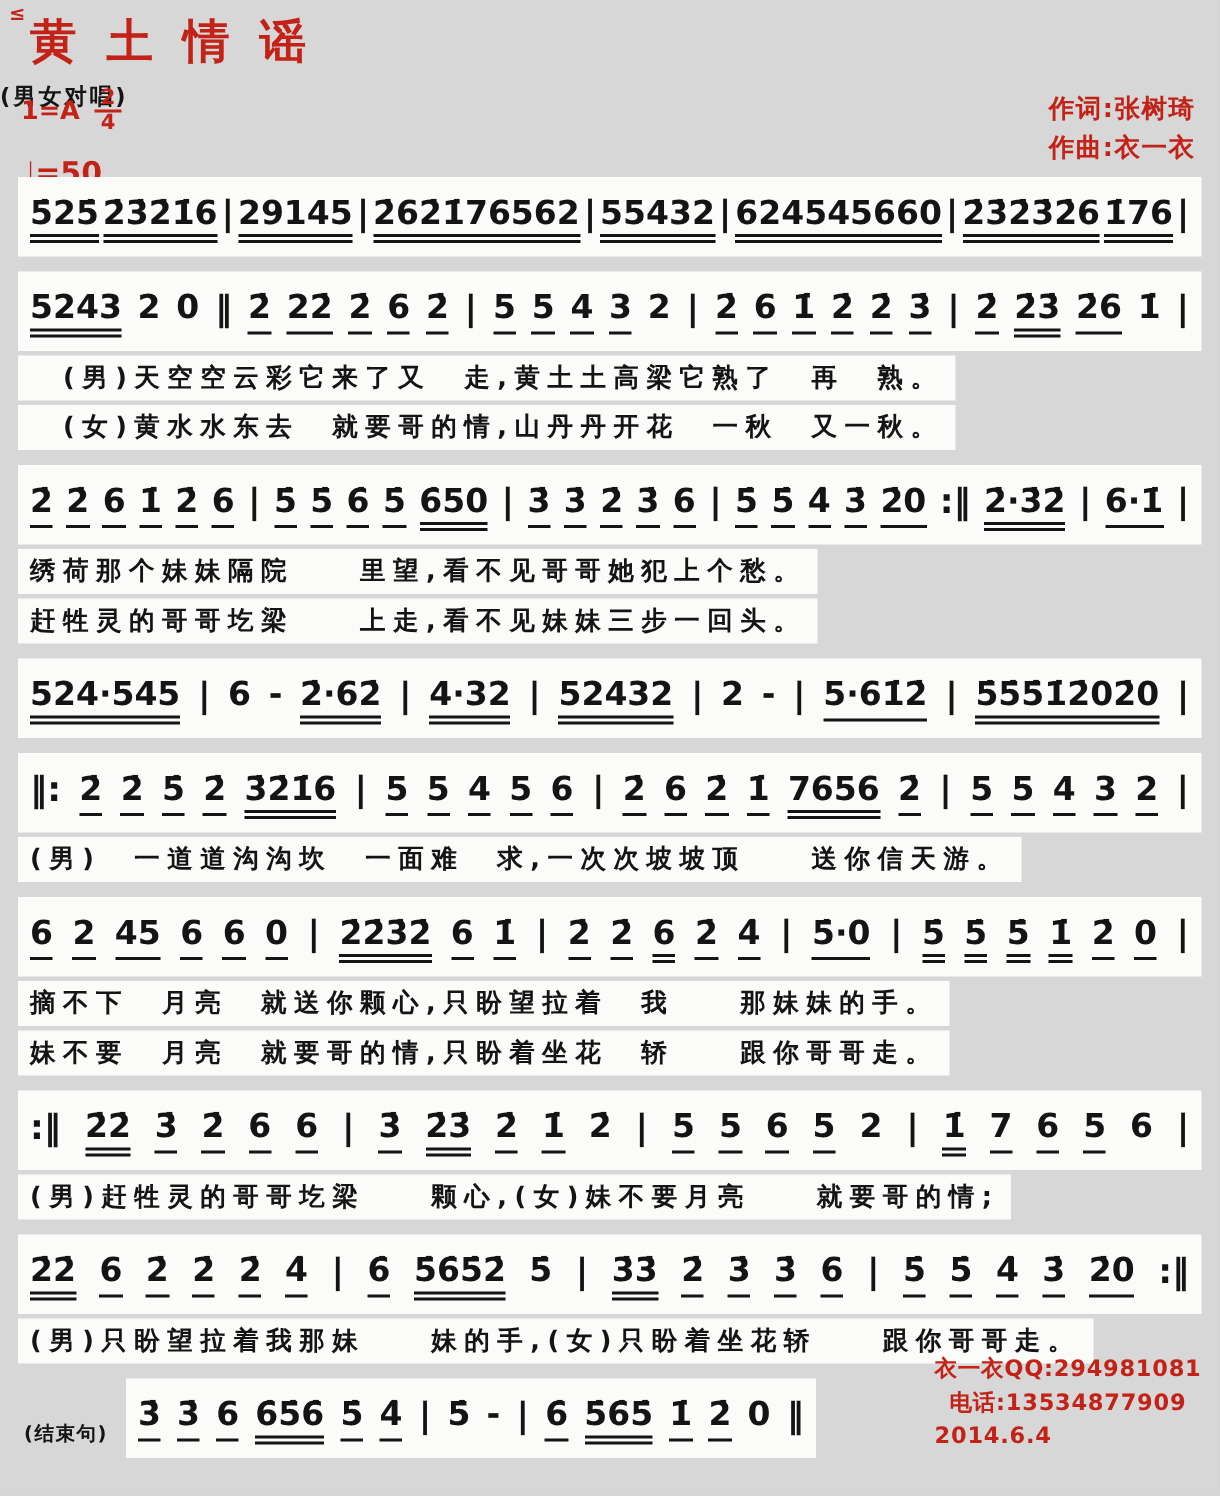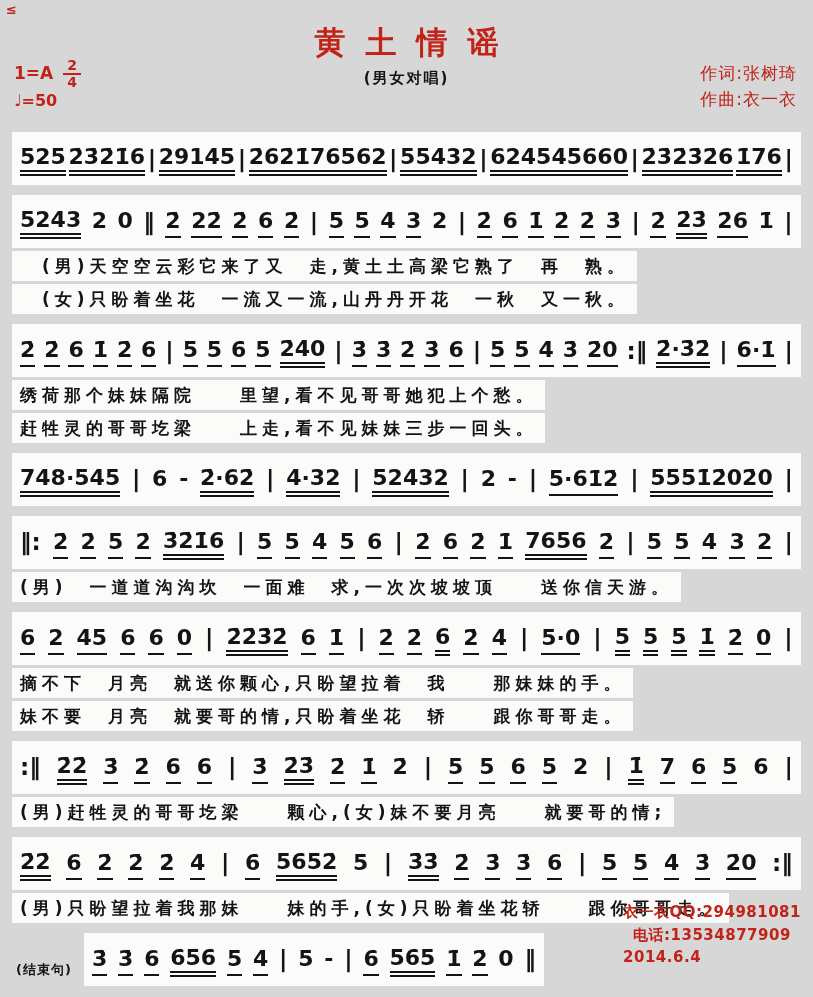--- a/index.html
+++ b/index.html
@@ -5,32 +5,32 @@
   :root{
     --red:#c22218;
     --ink:#141414;
     --paper:#d7d7d7;
     --strip:#fbfbfa;
   }
   *{box-sizing:border-box}
   body{margin:0;background:#c9c9c9;font-family:"DejaVu Sans",sans-serif;color:var(--ink)}
   .sheet{position:relative;width:813px;height:997px;background:var(--paper);overflow:hidden;margin:0 auto}
   .corner-mark{position:absolute;left:6px;top:2px;color:var(--red);font-size:13px;font-weight:bold}
-  .header{text-align:center;padding-top:24px}
+  .header{padding-top:10px}
   .title{color:var(--red);font-size:31px;font-weight:bold;letter-spacing:20px;text-indent:20px;line-height:1.2}
   .subtitle{font-size:15px;font-weight:bold;margin-top:8px;letter-spacing:2px}
   .keyblock{position:absolute;left:14px;top:58px;color:var(--red);font-weight:bold;font-size:17px;line-height:1.2}
   .frac{display:inline-block;text-align:center;vertical-align:middle;margin-left:10px;font-size:14px;line-height:1.1}
   .frac .num{display:block;border-bottom:2px solid var(--red);padding:0 4px}
   .frac .den{display:block}
-  .tempo{margin-top:0;font-size:16px}
-  .credits{position:absolute;right:16px;top:60px;color:var(--red);font-weight:normal;font-size:17px;line-height:1.55;letter-spacing:1px}
+  .tempo{margin-top:12px;font-size:20px}
+  .credits{position:absolute;right:16px;top:60px;color:var(--red);font-weight:bold;font-size:17px;line-height:1.55;letter-spacing:1px}
   .music-area{position:relative;margin-top:44px;padding:0 12px}
   .music-line{position:relative;margin-bottom:10px}
-  .notes{display:flex;justify-content:space-between;align-items:center;background:var(--strip);
+  .notes{display:flex;justify-content:space-between;align-items:flex-start;background:var(--strip);
          padding:14px 8px 9px 8px;font-weight:bold;font-size:22px;white-space:nowrap;line-height:1}
   .note{display:inline-block}
   .u0{padding-bottom:6px}
   .u1{border-bottom:2px solid var(--ink);padding-bottom:4px}
   .u2{border-bottom:6px double var(--ink);padding-bottom:2px}
   .bar{font-weight:bold;font-size:23px;padding-bottom:4px}
   .lyric{background:var(--strip);font-size:17px;font-weight:bold;letter-spacing:5px;
          padding:4px 8px 3px 8px;margin-top:3px;white-space:nowrap;width:fit-content;line-height:1.35}
   .prefix{position:absolute;left:4px;top:28px;font-size:13px;font-weight:bold;letter-spacing:1px}
   .final .notes{margin-left:72px;width:460px}
@@ -104,36 +104,36 @@
           <span class="note u1">2̇</span>
           <span class="note u1">3̇</span>
           <span class="bar">|</span>
           <span class="note u1">2̇</span>
           <span class="note u2">2̇3̇</span>
           <span class="note u1">2̇6</span>
           <span class="note u0">1̇</span>
           <span class="bar">|</span>
         </div>
         <div class="lyric">　(男)天空空云彩它来了又　走,黄土土高梁它熟了　再　熟。</div>
-        <div class="lyric">　(女)只盼着坐花　一流又一流,山丹丹开花　一秋　又一秋。</div>
+        <div class="lyric">　(女)黄水水东去　就要哥的情,山丹丹开花　一秋　又一秋。</div>
       </div>
       <div class="music-line">
         <div class="notes">
           <span class="note u1">2̇</span>
           <span class="note u1">2̇</span>
           <span class="note u1">6</span>
           <span class="note u1">1̇</span>
           <span class="note u1">2̇</span>
           <span class="note u1">6</span>
           <span class="bar">|</span>
           <span class="note u1">5̇</span>
           <span class="note u1">5̇</span>
           <span class="note u1">6̇</span>
           <span class="note u1">5̇</span>
-          <span class="note u2">2̇40</span>
+          <span class="note u2">6̇50</span>
           <span class="bar">|</span>
           <span class="note u1">3̇</span>
           <span class="note u1">3̇</span>
           <span class="note u1">2̇</span>
           <span class="note u1">3̇</span>
           <span class="note u1">6</span>
           <span class="bar">|</span>
           <span class="note u1">5̇</span>
           <span class="note u1">5̇</span>
           <span class="note u1">4̇</span>
@@ -143,21 +143,21 @@
           <span class="note u2">2̇·3̇2̇</span>
           <span class="bar">|</span>
           <span class="note u1">6·1̇</span>
           <span class="bar">|</span>
         </div>
         <div class="lyric">绣荷那个妹妹隔院　　里望,看不见哥哥她犯上个愁。</div>
         <div class="lyric">赶牲灵的哥哥圪梁　　上走,看不见妹妹三步一回头。</div>
       </div>
       <div class="music-line">
         <div class="notes">
-          <span class="note u2">748·545</span>
+          <span class="note u2">524·545</span>
           <span class="bar">|</span>
           <span class="note u0">6</span>
           <span class="note u0">-</span>
           <span class="note u2">2̇·62̇</span>
           <span class="bar">|</span>
           <span class="note u2">4·32</span>
           <span class="bar">|</span>
           <span class="note u2">52432</span>
           <span class="bar">|</span>
           <span class="note u0">2</span>

